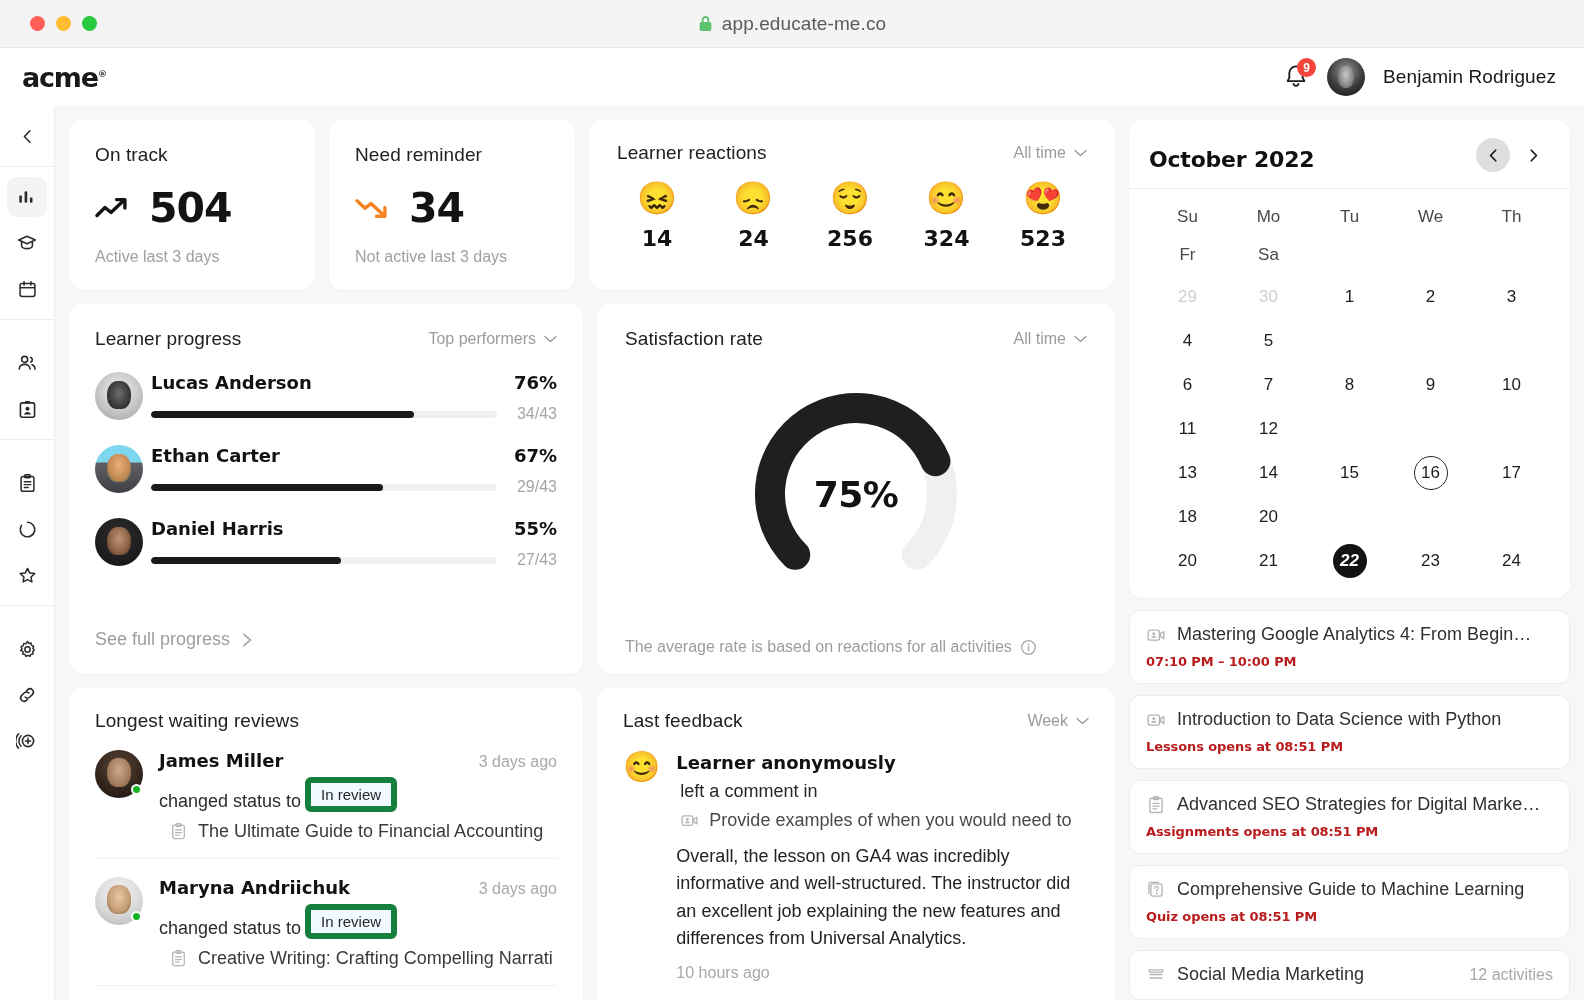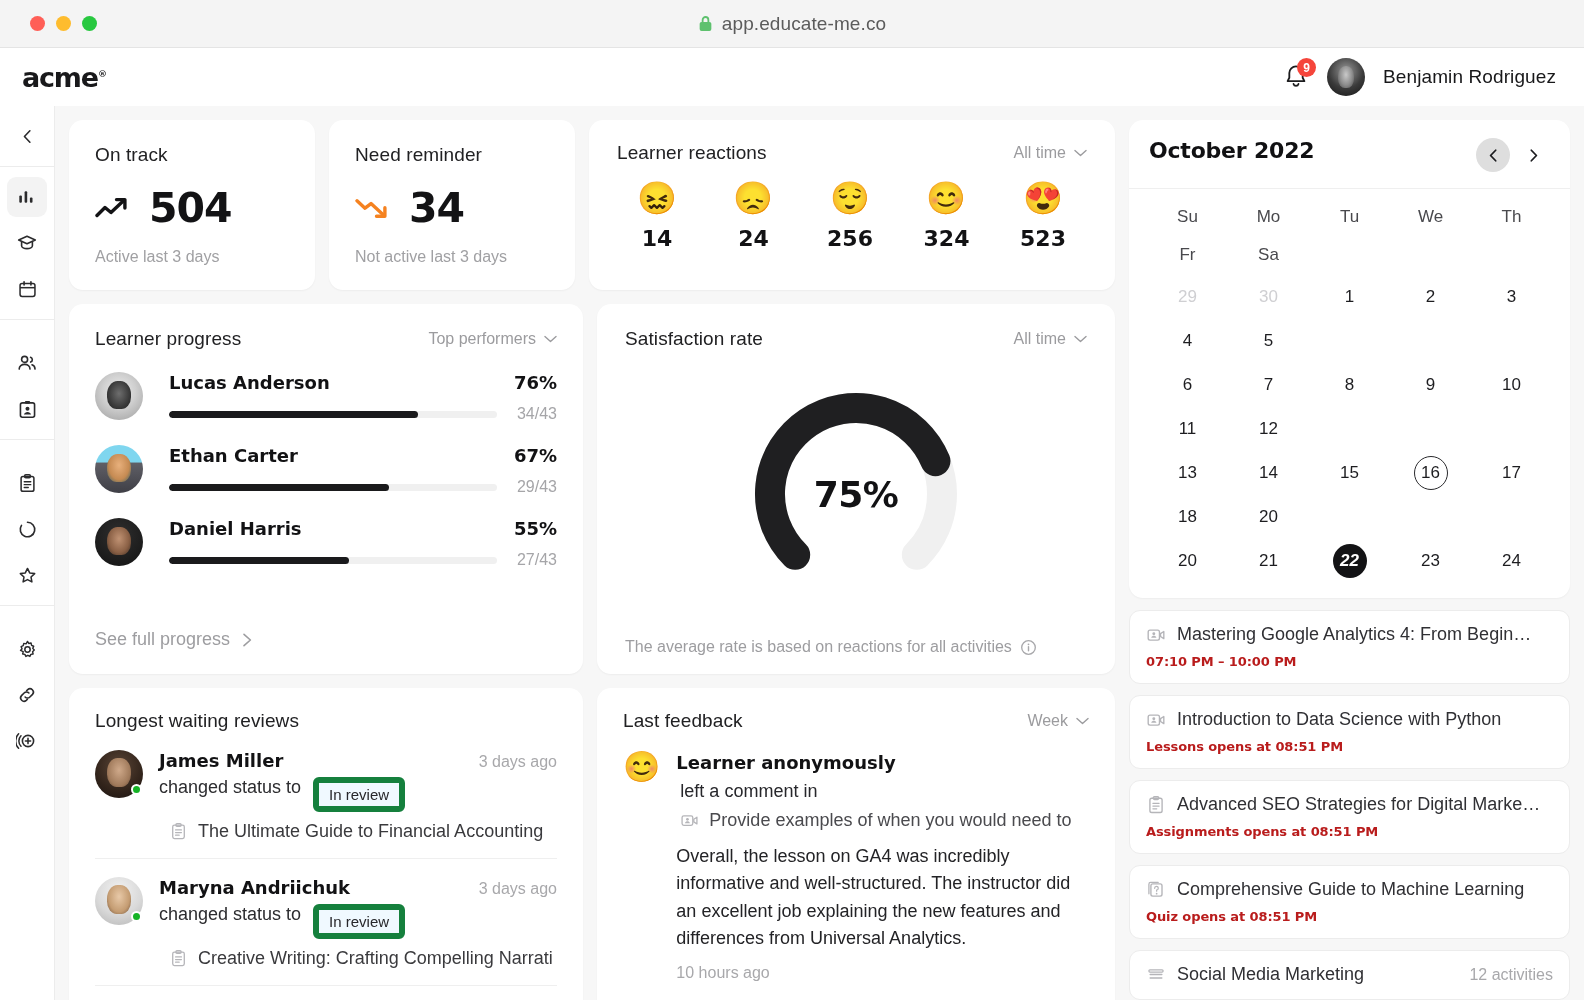--- a/index.html
+++ b/index.html
@@ -130,21 +130,21 @@
 
   
   .reactions { flex: 1; height: 170px; padding: 22px 28px 18px 28px; display: flex; flex-direction: column; }
   .emoji-row { display: flex; justify-content: space-between; margin-top: 18px; padding: 0 8px 0 4px; }
   .emoji-cell { display: flex; flex-direction: column; align-items: center; gap: 12px; width: 72px; }
   .emoji { font-size: 32px; line-height: 1; }
   .emoji-count { font-size: 22px; font-weight: 700; color: #121214; font-family: "DejaVu Sans", sans-serif; }
 
   
   .progress-card { width: 514px; flex: 0 0 514px; height: 370px; padding: 24px 26px; display: flex; flex-direction: column; }
-  .learner { display: flex; align-items: flex-start; gap: 26px; margin-top: 22px; }
+  .learner { display: flex; align-items: flex-start; gap: 8px; margin-top: 22px; }
   .lavatar { width: 48px; height: 48px; border-radius: 50%; flex: 0 0 48px; position: relative; overflow: hidden; }
   .lavatar::after { content:""; position:absolute; left:26%; top:18%; width:48%; height:60%;
                     border-radius:46% 46% 42% 42%; }
   .lav1 { background: radial-gradient(circle at 50% 40%, #efefef 0%, #cfcfcf 45%, #9c9c9c 100%); }
   .lav1::after { background: radial-gradient(ellipse at 50% 45%, #6e6e6e 0%, #3b3b3b 60%, #1e1e1e 100%); }
   .lav2 { background: linear-gradient(180deg,#7fd6ef 0%, #7fd6ef 36%, #5f5f66 37%, #3f3f46 100%); }
   .lav2::after { background: radial-gradient(ellipse at 50% 40%, #e8b07c 0%, #c58a52 60%, #2c5e63 100%); }
   .lav3 { background: radial-gradient(circle at 50% 35%, #2f2f2f 0%, #121212 100%); }
   .lav3::after { background: radial-gradient(ellipse at 50% 42%, #c09273 0%, #8a6045 60%, #3a2a20 100%); }
   .lbody { flex: 1; min-width: 0; }
@@ -181,21 +181,21 @@
   .rav2::after { background: radial-gradient(ellipse at 50% 40%, #e8c9a8 0%, #c49c72 62%, #6d4f38 100%); }
   .online {
     position: absolute; right: 1px; bottom: 3px; width: 11px; height: 11px;
     border-radius: 50%; background: #15b326; border: 2px solid #fff; z-index: 2;
   }
   .ravwrap { position: relative; width: 48px; height: 48px; flex: 0 0 48px; }
   .rbody { flex: 1; min-width: 0; }
   .rrow1 { display: flex; align-items: baseline; justify-content: space-between; }
   .rname { font-size: 18px; font-weight: 700; color: #121214; font-family: "DejaVu Sans", sans-serif; }
   .rtime { font-size: 16px; color: #a8a8ab; }
-  .rrow2 { display: flex; align-items: flex-start; gap: 12px; margin-top: 6px; }
+  .rrow2 { display: flex; align-items: flex-end; gap: 4px; margin-top: 6px; }
   .rstatus { font-size: 18px; color: #2c2c2f; }
   .pill {
     border: 6px solid #15803d; background: #f0f9ff; border-radius: 6px;
     padding: 3px 10px; font-size: 15px; color: #27272b;
   }
   .rrow3 { display: flex; align-items: center; gap: 10px; margin-top: 9px; padding-left: 10px; }
   .rdoc { font-size: 18px; color: #3a3a3d; white-space: nowrap; overflow: hidden; }
 
   
   .fb-card { flex: 1; height: 330px; padding: 22px 26px 0 26px; display: flex; flex-direction: column; overflow: hidden; }
@@ -206,21 +206,21 @@
   .fb-action { font-size: 18px; color: #27272b; margin-top: 8px; padding-left: 4px; }
   .fb-ref { display: flex; align-items: center; gap: 10px; margin-top: 8px; padding-left: 4px; }
   .fb-ref span { font-size: 18px; color: #4a4a4e; white-space: nowrap; overflow: hidden; }
   .fb-text { font-size: 18px; color: #232326; line-height: 1.52; margin-top: 12px; }
   .fb-time { font-size: 16px; color: #a8a8ab; margin-top: 12px; }
 
   
   .right-col { flex: 1; min-width: 0; display: flex; flex-direction: column; gap: 12px; padding-bottom: 0; }
   .cal-card { background: #fff; border-radius: 14px; box-shadow: 0 1px 2px rgba(16,16,16,.045); overflow: hidden; }
   .cal-head {
-    display: flex; align-items: flex-start; justify-content: space-between;
+    display: flex; align-items: flex-end; justify-content: space-between;
     padding: 18px 20px 16px 20px; border-bottom: 1px solid #efefef;
   }
   .cal-title { font-size: 22px; font-weight: 700; color: #111113; letter-spacing: -.2px;
                font-family: "DejaVu Sans", sans-serif; }
   .cal-nav { display: flex; align-items: center; gap: 6px; }
   .navbtn {
     width: 34px; height: 34px; border-radius: 50%;
     display: flex; align-items: center; justify-content: center; cursor: pointer;
   }
   .navbtn.hover { background: #dedede; }

